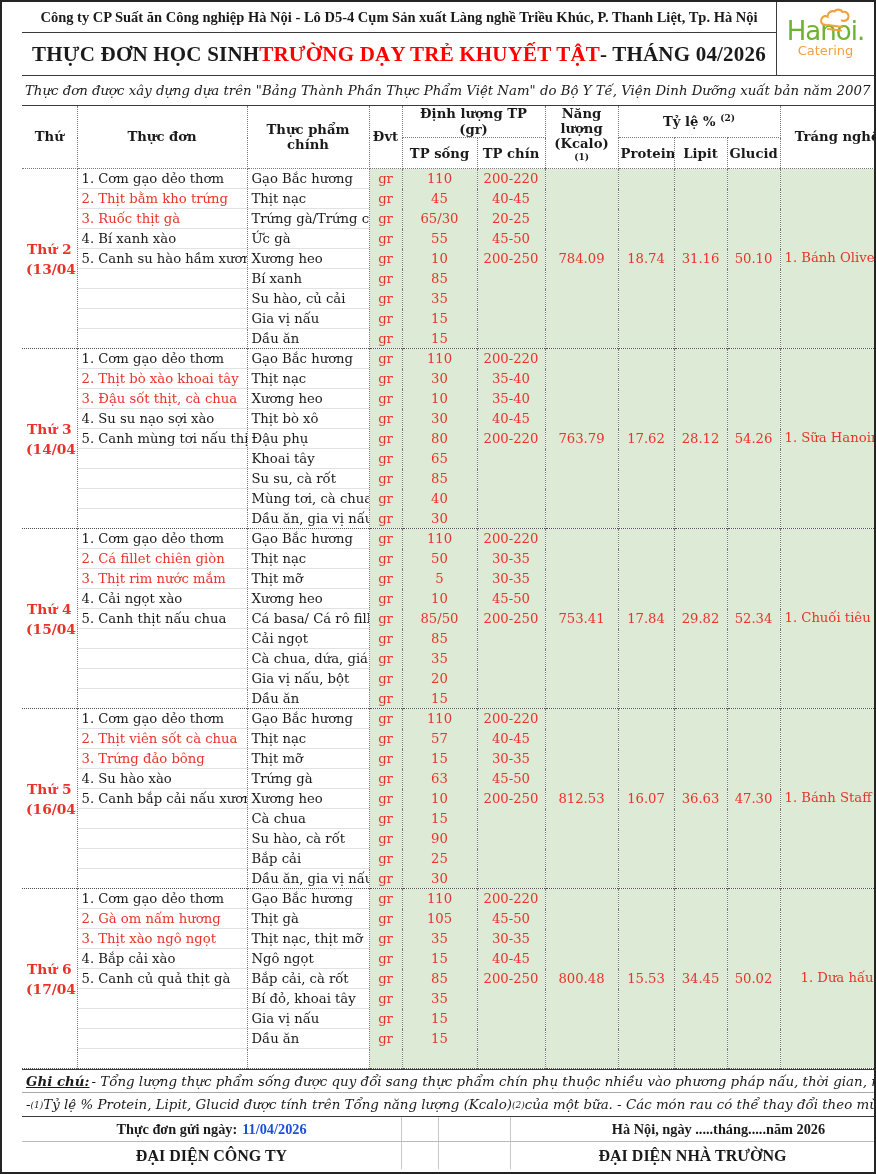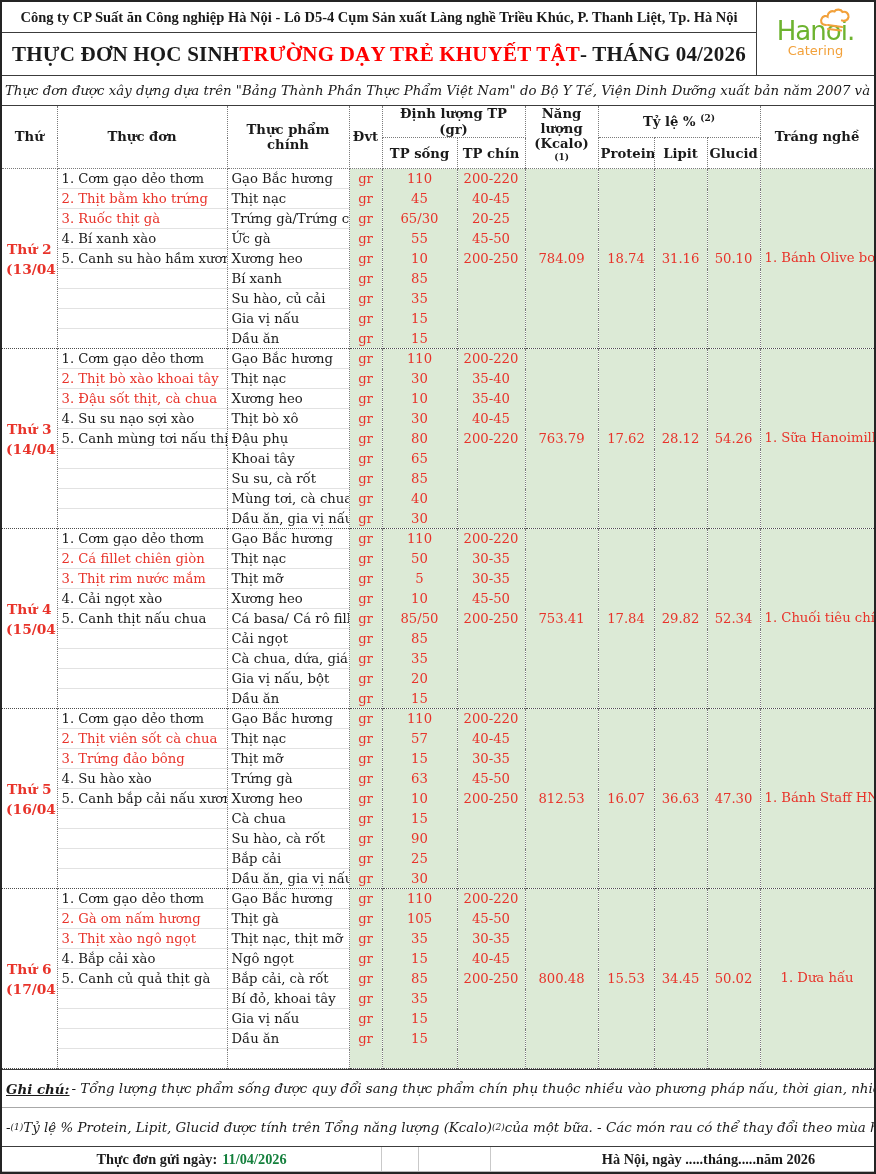--- a/index.html
+++ b/index.html
@@ -3,20 +3,21 @@
 <meta charset="utf-8">
 <style>
   * { box-sizing: border-box; }
   html,body { margin:0; padding:0; background:#ffffff; }
   .page {
     width:876px; height:1174px;
     border:2px solid #242424;
     font-family:"DejaVu Serif", serif;
     color:#1a1a1a; background:#fff;
     overflow:hidden;
+    padding-left:20px;
   }
   
   .hdr-top { display:flex; height:74px; border-bottom:1px solid #3c3c3c; }
   .hdr-left { width:755px; border-right:1px solid #3c3c3c; display:flex; flex-direction:column; }
   .company-row { height:31px; border-bottom:1px solid #3c3c3c; display:flex; align-items:center; justify-content:center;
     font-family:"Liberation Serif", serif; font-weight:bold; font-size:14.5px; }
   .title-row { flex:1; display:flex; align-items:center; justify-content:center;
     font-family:"Liberation Serif", serif; font-weight:bold; font-size:21px; letter-spacing:.2px; white-space:nowrap; }
   .title-red { color:#ff0000; }
   .logo-cell { flex:1; display:flex; flex-direction:column; align-items:center; justify-content:center; position:relative; }
@@ -35,31 +36,31 @@
   tbody.day { border-bottom:1px dotted #4d4d4d; }
   .green { background:#dcead6; }
   .red-text { color:#e8332a; }
   .c { text-align:center; }
   .menu-cell, .food-cell { border-bottom:1px solid #e2e2e2; }
   .menu-cell.last, .food-cell.last { border-bottom:none; }
   .day-cell { text-align:center; color:#e8332a; font-weight:bold; font-size:13.8px; line-height:1.45; white-space:normal; }
   .dessert-cell { white-space:normal; text-align:center; line-height:1.55; padding:0 7px; }
   sup { font-size:9px; }
   
-  .note-row { height:39px; display:flex; align-items:center; padding:0 4px; font-style:italic; font-size:13.4px; white-space:nowrap; overflow:hidden; }
+  .note-row { height:24px; display:flex; align-items:center; padding:0 4px; font-style:italic; font-size:13.4px; white-space:nowrap; overflow:hidden; }
   .note-row.first { border-bottom:1px solid #a8a8a8; border-top:1px solid #3c3c3c; }
   .note-row.second { border-bottom:1px solid #3c3c3c; }
   .note-label { font-weight:bold; text-decoration:underline; margin-right:2px; }
   .sent-row { height:25px; display:flex; border-bottom:1px solid #b9b9b9; font-family:"Liberation Serif", serif; font-weight:bold; font-size:14.3px; }
   .sign-row { height:27px; display:flex; font-family:"Liberation Serif", serif; font-weight:bold; font-size:16px; }
   .f-left { width:380px; display:flex; align-items:center; justify-content:center; border-right:1px solid #c9c9c9; }
   .f-mini1 { width:37px; border-right:1px solid #c9c9c9; }
   .f-mini2 { width:72px; border-right:1px solid #c9c9c9; }
   .f-right { flex:1; display:flex; align-items:center; justify-content:center; }
-  .sent-date { color:#15803d; margin-left:5px; }
+  .sent-date { color:#1d4ed8; margin-left:5px; }
   .shift-right { padding-left:52px; }
 </style>
 </head>
 <body>
 
 <div class="page">
 
   <div class="hdr-top">
     <div class="hdr-left">
       <div class="company-row">Công ty CP Suất ăn Công nghiệp Hà Nội - Lô D5-4 Cụm Sản xuất Làng nghề Triều Khúc, P. Thanh Liệt, Tp. Hà Nội</div>

